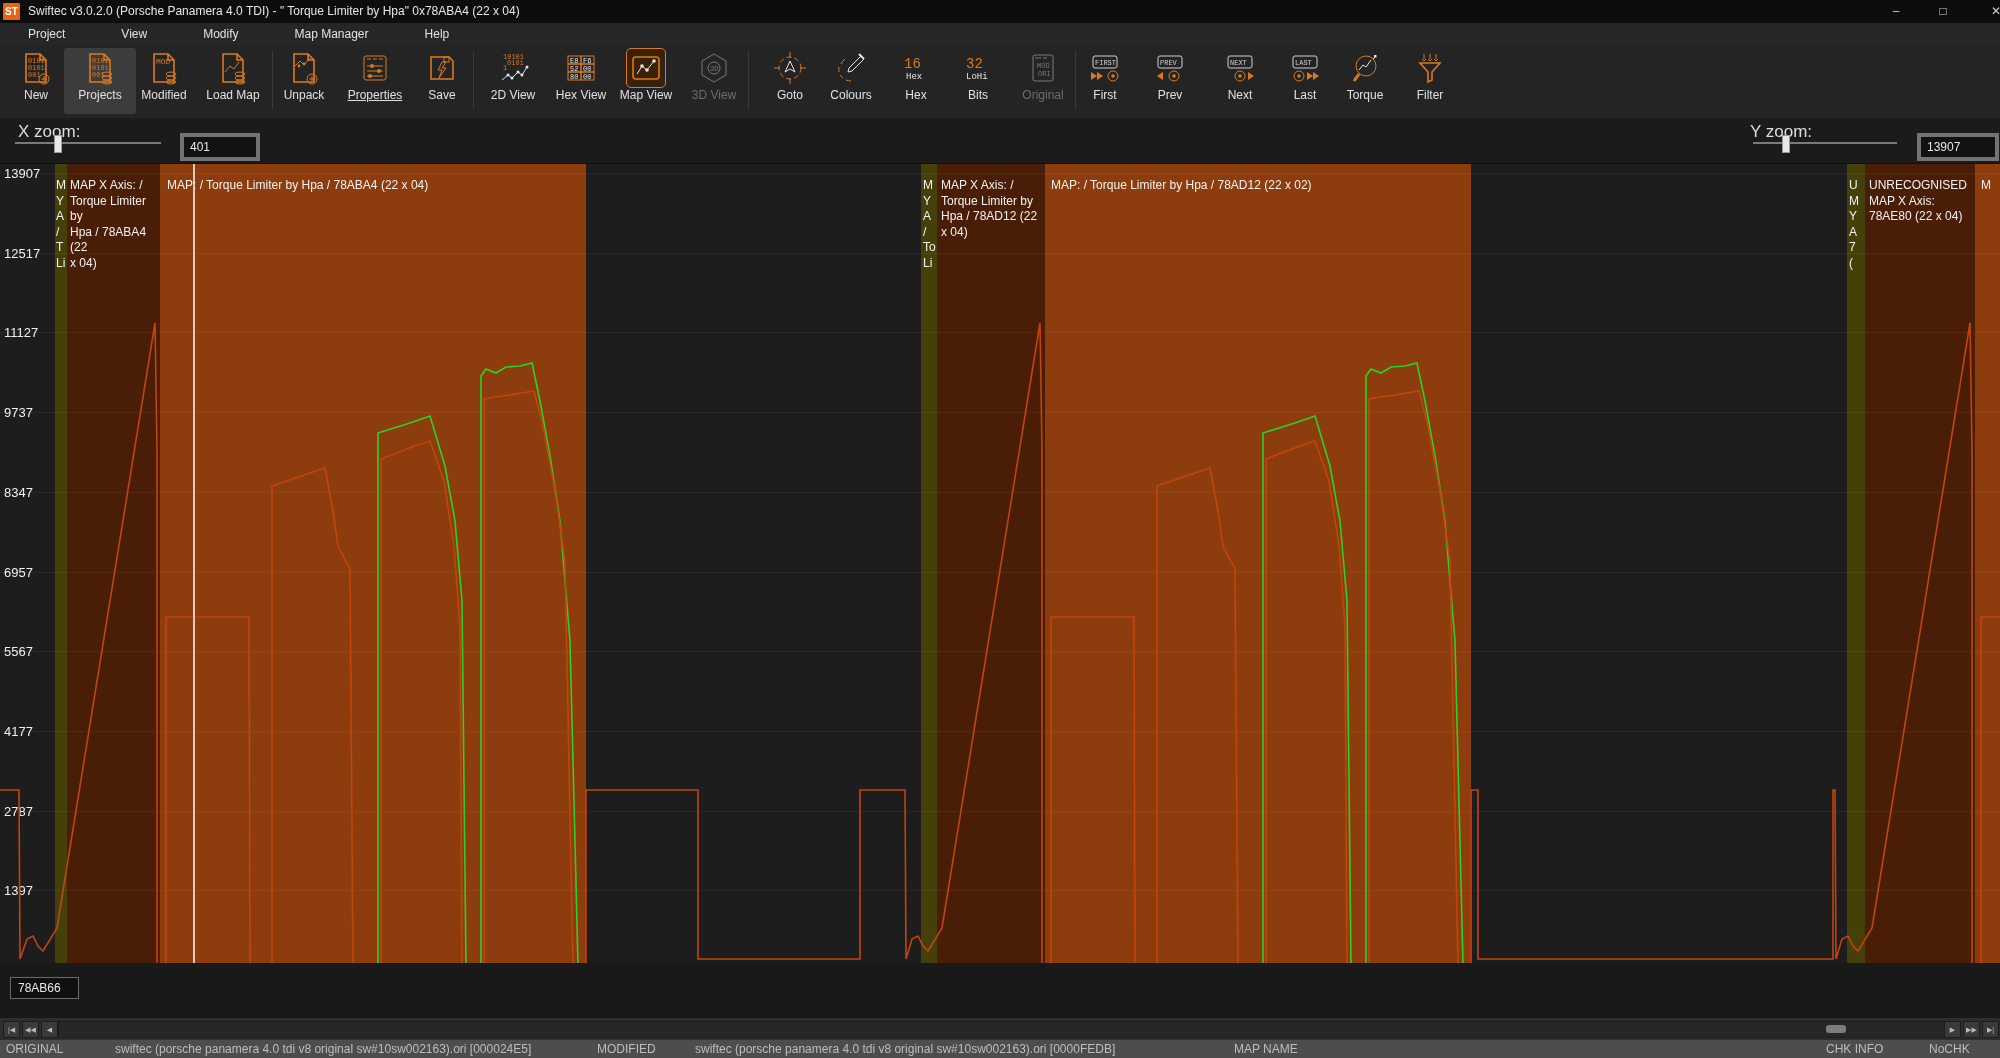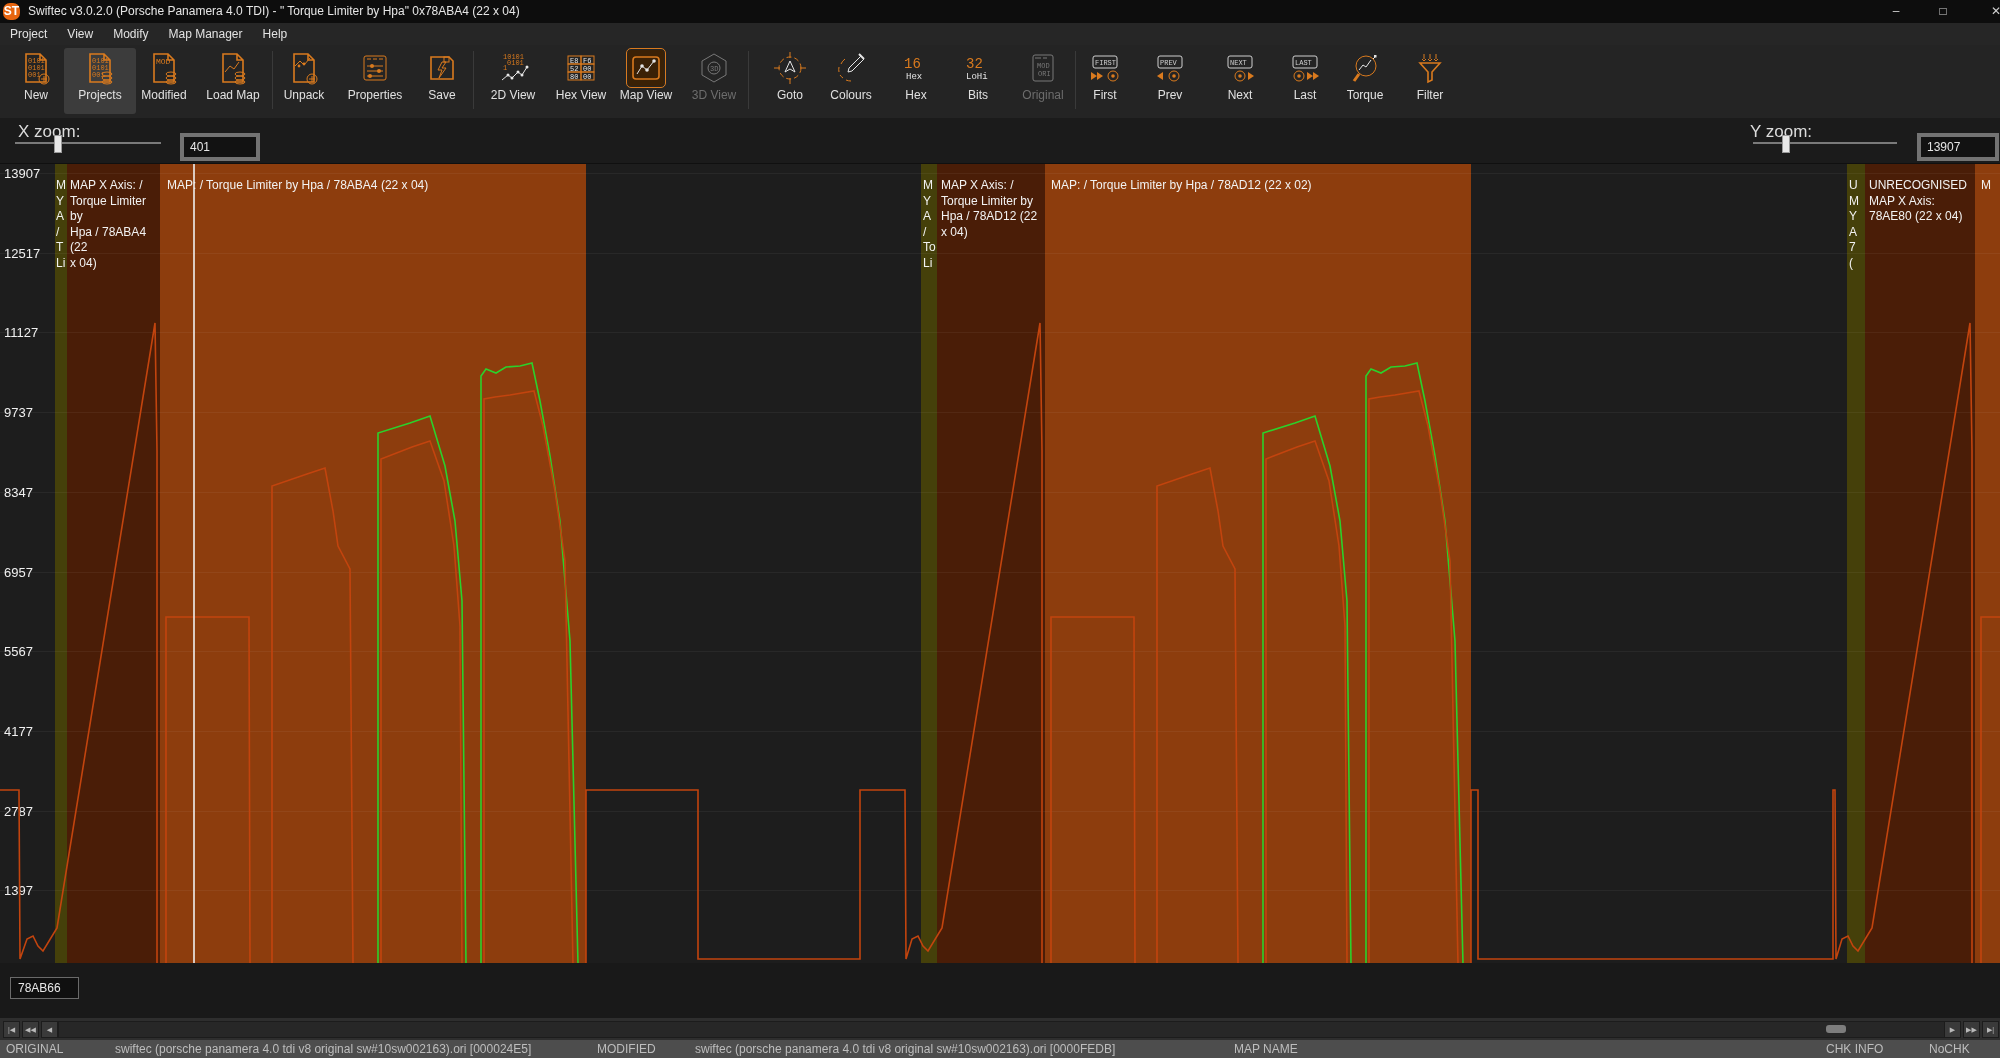--- a/index.html
+++ b/index.html
@@ -1,26 +1,26 @@
 <!DOCTYPE html>
 <html><head>
 <meta charset="utf-8">
 <style>
   html,body{margin:0;padding:0;background:#141414;}
   body{width:2000px;height:1058px;position:relative;overflow:hidden;
        font-family:"Liberation Sans",sans-serif;color:#ddd;font-size:12px;}
   
   #titlebar{position:absolute;left:0;top:0;width:2000px;height:23px;background:#0d0d0d;}
-  #logo{position:absolute;left:3px;top:3px;width:17px;height:17px;background:#e8650f;border-radius:7px;
-        color:#fff;font-weight:bold;font-size:12px;text-align:center;line-height:17px;}
+  #logo{position:absolute;left:3px;top:3px;width:17px;height:17px;background:#e8650f;border-radius:1px;
+        color:#fff;font-weight:bold;font-size:10px;text-align:center;line-height:17px;}
   #title-text{position:absolute;left:28px;top:4px;font-size:12px;color:#e6e6e6;white-space:nowrap;}
   .winbtn{position:absolute;top:2px;width:30px;height:19px;text-align:center;line-height:19px;color:#cfcfcf;font-size:12px;}
   
   #menubar{position:absolute;left:0;top:23px;width:2000px;height:22px;background:#262626;display:flex;align-items:center;}
-  .menu-item{padding:0 10px;color:#e2e2e2;font-size:12px;}
+  .menu-item{padding:0 28px;color:#e2e2e2;font-size:12px;}
   
   #toolbar{position:absolute;left:0;top:45px;width:2000px;height:73px;background:#242424;border-bottom:1px solid #161616;}
   .tb-item{position:absolute;top:3px;width:72px;height:66px;text-align:center;}
   .tb-item .ticon{display:block;margin:2px auto 1px auto;width:36px;height:36px;}
   .tb-item .tlabel{display:block;font-size:12px;color:#e0e0e0;margin-top:2px;white-space:nowrap;}
   .tb-item.selected{background:#3c3c3c;border-radius:3px;}
   .tb-item.disabled .tlabel{color:#6d6d6d;}
   .tb-sep{position:absolute;top:6px;width:1px;height:58px;background:#3a3a3a;}
   
   #zoomrow{position:absolute;left:0;top:118px;width:2000px;height:45px;background:#1b1b1b;}
@@ -120,21 +120,21 @@
       <svg class="ticon" style="" viewBox="0 0 36 36">
         <path d="M8 4 h14 l6 6 v22 h-20 z M22 4 v6 h6" fill="none" stroke="#d97a1e" stroke-width="1.6"></path>
         <path d="M9 16 l5 -5 4 4 6 -7" fill="none" stroke="#d97a1e"></path>
         <circle cx="13" cy="16" r="1.4" fill="#d97a1e"></circle>
         <circle cx="18" cy="14" r="1.4" fill="#d97a1e"></circle>
         <circle cx="26" cy="29" r="5" fill="none" stroke="#d97a1e"></circle>
         <path d="M23 29h6M26 26v6" stroke="#d97a1e"></path>
       </svg>
       <span class="tlabel">Unpack</span>
     </div>
-    <div class="tb-item" style="left: 339px;">
+    <div class="tb-item" style="left: 339px; text-decoration: underline;">
       <svg class="ticon" style="" viewBox="0 0 36 36">
         <rect x="7" y="6" width="22" height="24" rx="2" fill="none" stroke="#d97a1e"></rect>
         <path d="M10 9h4M16 9h4M22 9h4" stroke="#d97a1e"></path>
         <path d="M10 16h16M10 21h16M10 26h16" stroke="#d97a1e"></path>
         <circle cx="15" cy="16" r="2" fill="#d97a1e"></circle>
         <circle cx="22" cy="21" r="2" fill="#d97a1e"></circle>
         <circle cx="13" cy="26" r="2" fill="#d97a1e"></circle>
       </svg>
       <span class="tlabel">Properties</span>
     </div>

